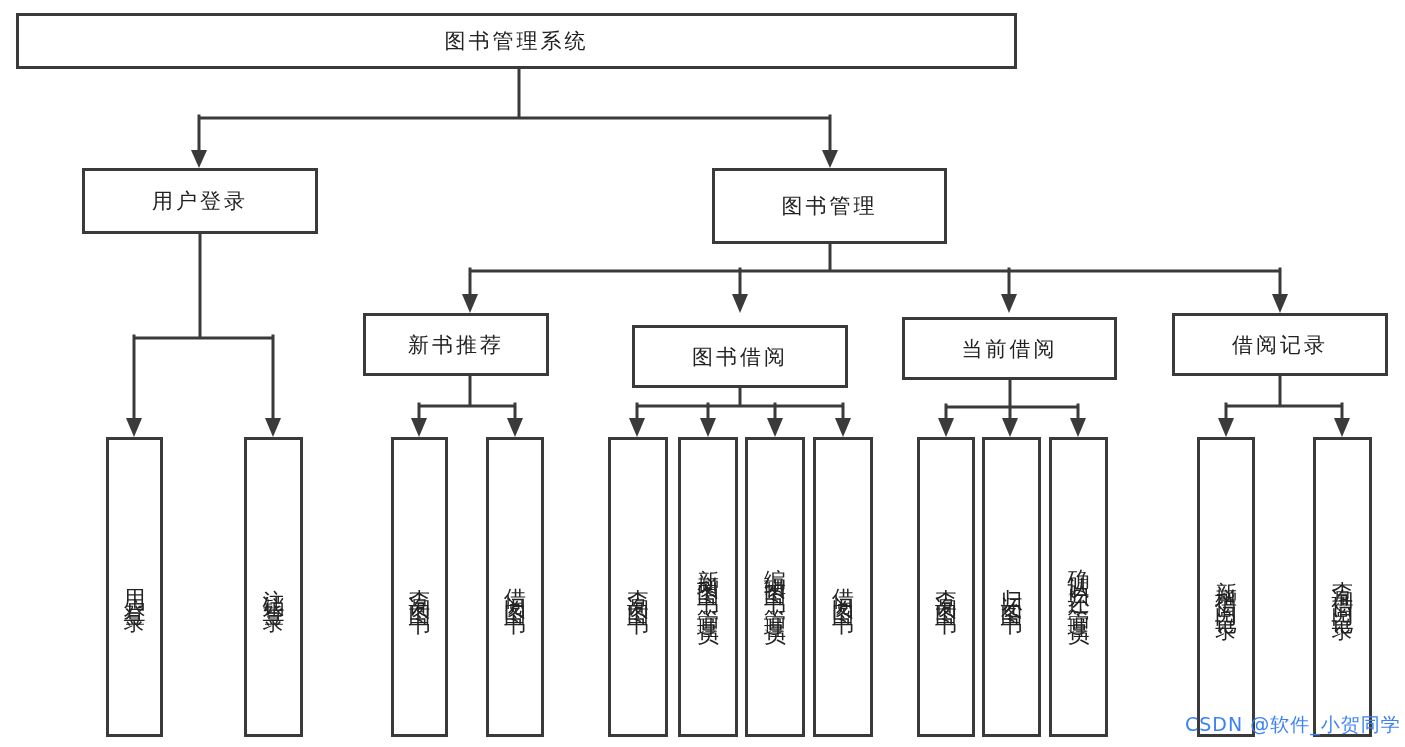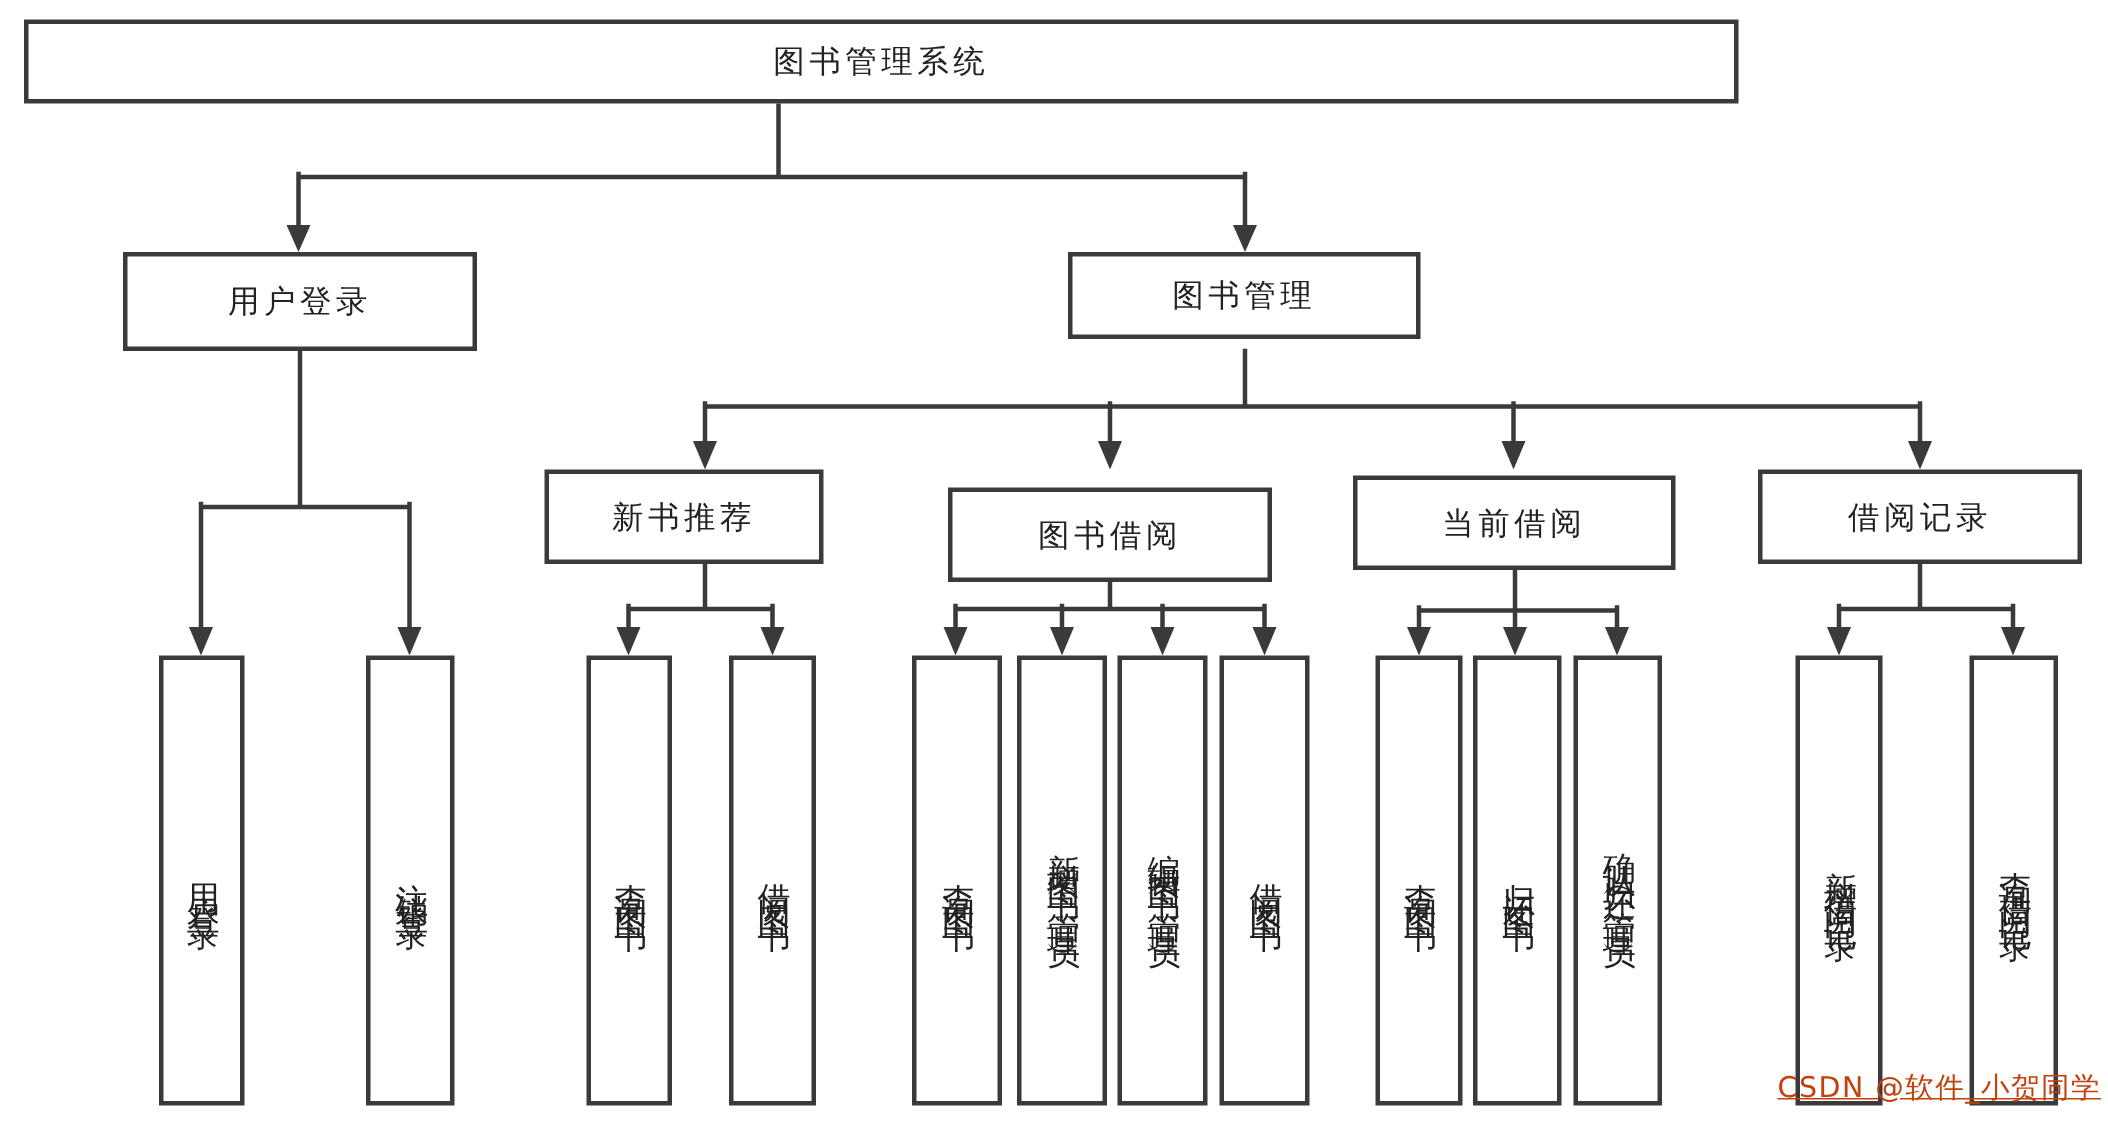--- a/index.html
+++ b/index.html
@@ -42,26 +42,25 @@
     writing-mode: vertical-rl;
     text-orientation: mixed;
     font-size: 22px;
     letter-spacing: 8px;
     line-height: 1;
   }
   .watermark {
     position: absolute;
     left: 1185px;
     top: 712px;
-    color: #c2410c;
+    color: #3b82f6;
     font-size: 19px;
     letter-spacing: 1px;
     white-space: nowrap;
     z-index: 5;
-    text-decoration: underline;
   }
 </style>
 </head>
 <body>
 
 <div class="canvas">
 
   <svg class="connectors" viewBox="0 0 1405 747" xmlns="http://www.w3.org/2000/svg">
     <g>
       <path fill="none" stroke="#3a3a3a" stroke-width="3" stroke-linecap="square" d="M519 69 V118 M199 118 H830 M199 116 V153 M830 116 V153
@@ -88,24 +87,24 @@
       <polygon points="767,418 783,418 775,437"></polygon>
       <polygon points="835,418 851,418 843,437"></polygon>
       <polygon points="938,418 954,418 946,437"></polygon>
       <polygon points="1002,418 1018,418 1010,437"></polygon>
       <polygon points="1070,418 1086,418 1078,437"></polygon>
       <polygon points="1218,418 1234,418 1226,437"></polygon>
       <polygon points="1334,418 1350,418 1342,437"></polygon>
     </g>
   </svg>
 
-  <div class="box hbox" style="left:16px; top:13px; width:1143px; height:56px;">图书管理系统</div>
+  <div class="box hbox" style="left:16px; top:13px; width:1001px; height:56px;">图书管理系统</div>
 
   <div class="box hbox" style="left:82px; top:168px; width:236px; height:66px;">用户登录</div>
-  <div class="box hbox" style="left:712px; top:168px; width:235px; height:58px;">图书管理</div>
+  <div class="box hbox" style="left:712px; top:168px; width:235px; height:76px;">图书管理</div>
 
   <div class="box hbox" style="left:363px; top:313px; width:186px; height:63px;">新书推荐</div>
   <div class="box hbox" style="left:632px; top:313px; width:216px; height:63px;margin-top:12px;">图书借阅</div>
   <div class="box hbox" style="left:902px; top:317px; width:215px; height:63px;">当前借阅</div>
   <div class="box hbox" style="left:1172px; top:313px; width:216px; height:63px;">借阅记录</div>
 
   <div class="box vbox" style="left:106px; top:437px; width:57px; height:300px;">用户登录</div>
   <div class="box vbox" style="left:244px; top:437px; width:59px; height:300px;">注销登录</div>
 
   <div class="box vbox" style="left:391px; top:437px; width:57px; height:300px;">查询图书</div>

